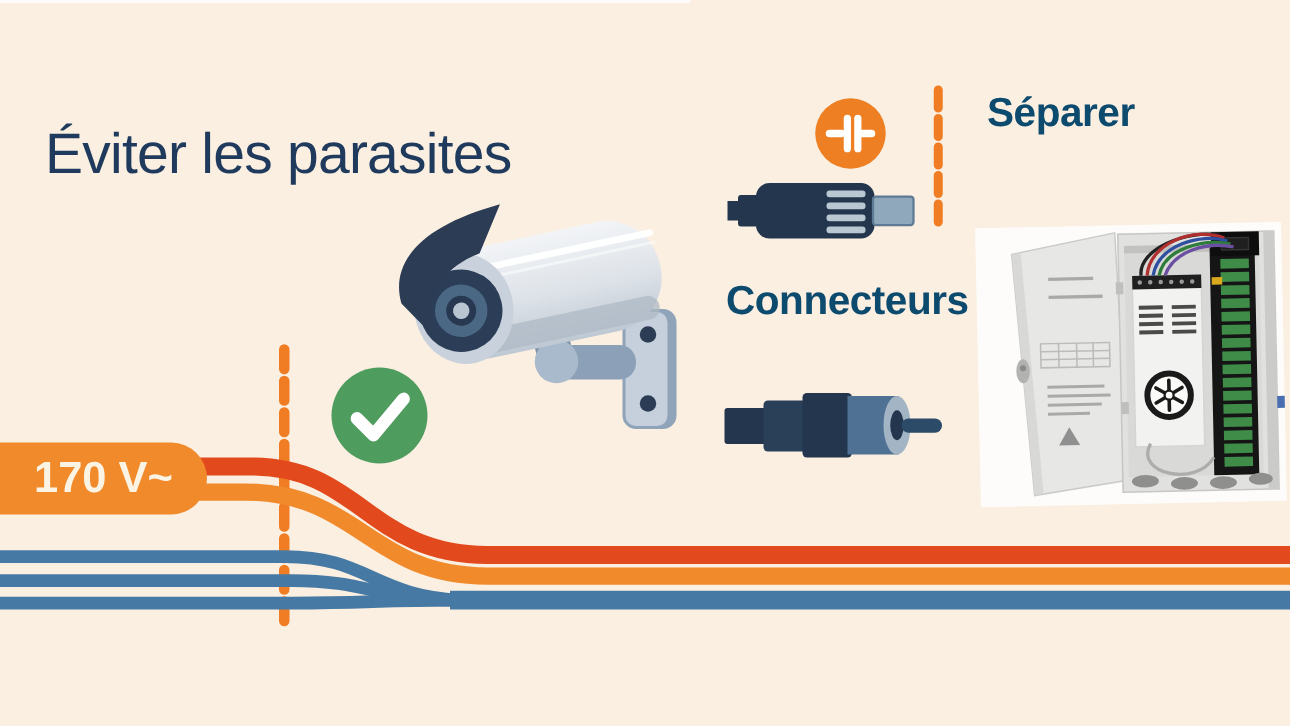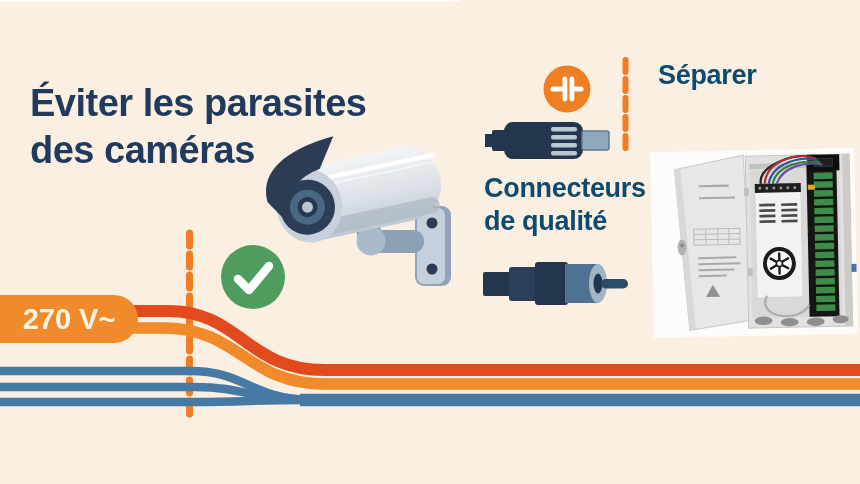--- a/index.html
+++ b/index.html
@@ -4,26 +4,26 @@
 <style>
   html,body { margin:0; padding:0; }
   .canvas {
     position:relative; width:860px; height:484px;
     background:#FAEFE1; overflow:hidden;
     font-family:"Liberation Sans", sans-serif;
   }
   .top-edge { position:absolute; left:0; top:0; width:460px; height:2px; background:#FFFFFF; opacity:.75; }
   .title {
     position:absolute; left:30px; top:80px;
-    font-size:38px; line-height:47px; font-weight:bold;
+    font-size:38px; line-height:47px; font-weight:normal;
     color:#1F3A5C; letter-spacing:-0.5px;
   }
   .side-label { position:absolute; font-weight:bold; color:#0c4a6e; font-size:27px; line-height:33px; letter-spacing:-0.3px; }
   .sep-label  { left:658px; top:59px; }
-  .conn-label { left:484px; top:172px; }
+  .conn-label { left:484px; top:184px; }
   .badge {
     position:absolute; left:0; top:295px; width:138px; height:48px;
     background:#F18A2B; border-radius:0 26px 26px 0;
     color:#FBF3E3; font-weight:bold; font-size:29px;
     display:flex; align-items:center; justify-content:center;
   }
   .check-circle {
     position:absolute; left:221px; top:245px; width:64px; height:64px;
     border-radius:50%; background:#4F9C5F;
   }
@@ -31,40 +31,39 @@
 </style>
 </head>
 <body>
 
 <div class="canvas">
 
   <div class="top-edge"></div>
 
   <div class="title">
     <div>Éviter les parasites</div>
-    <div>des caméras</div>
   </div>
 
   <svg class="abs" style="left:0;top:0" width="860" height="484" viewBox="0 0 860 484">
     <line x1="189.5" y1="233" x2="189.5" y2="419" stroke="#F07D23" stroke-width="7" stroke-linecap="round" stroke-dasharray="13 8"></line>
     <line x1="625.5" y1="60" x2="625.5" y2="150" stroke="#F07D23" stroke-width="6" stroke-linecap="round" stroke-dasharray="12 7"></line>
     <g fill="none">
       <path d="M-2,371 H190 C245,371 250,398 308,400" stroke="#4679A4" stroke-width="8.5"></path>
       <path d="M-2,387 H195 C245,387 252,400 305,400" stroke="#4679A4" stroke-width="8.5"></path>
       <path d="M-2,402 H195 C245,402 252,400 305,400" stroke="#4679A4" stroke-width="8.5"></path>
       <path d="M300,400 H862" stroke="#4679A4" stroke-width="12.5"></path>
     </g>
     <g fill="none">
       <path d="M126,311 H168 C240,311 246,370 325,370 H862" stroke="#E2491C" stroke-width="12"></path>
       <path d="M126,328 H163 C240,328 246,384 325,384 H862" stroke="#F18A2B" stroke-width="11.5"></path>
     </g>
   </svg>
 
   <div class="badge">
-    <span>270 V~</span>
+    <span>170 V~</span>
   </div>
 
   <div class="check-circle">
     <svg width="64" height="64" viewBox="0 0 64 64">
       <path d="M17,34 L28,45 L48,21" fill="none" stroke="#FFFFFF" stroke-width="8.5" stroke-linecap="round" stroke-linejoin="round"></path>
     </svg>
   </div>
 
   <svg class="abs" style="left:260px;top:120px" width="200" height="175" viewBox="0 0 200 175">
     <defs>
@@ -123,21 +122,20 @@
     </g>
     <rect x="99" y="13" width="27" height="19" rx="2" fill="#8FA8BC" stroke="#5E7A94" stroke-width="1.5"></rect>
   </svg>
 
   <div class="side-label sep-label">
     <div>Séparer</div>
   </div>
 
   <div class="side-label conn-label">
     <div>Connecteurs</div>
-    <div>de qualité</div>
   </div>
 
   <svg class="abs" style="left:481px;top:252px" width="150" height="56" viewBox="0 0 150 56">
     <rect x="2" y="20" width="30" height="24" rx="2" fill="#24364E"></rect>
     <rect x="28" y="15" width="29" height="34" rx="3" fill="#2A3F58"></rect>
     <rect x="54" y="10" width="33" height="43" rx="3" fill="#24364E"></rect>
     <rect x="84" y="12" width="34" height="39" fill="#4F7294"></rect>
     <ellipse cx="117" cy="31.5" rx="9" ry="19.5" fill="#A3B5C4"></ellipse>
     <ellipse cx="117" cy="31.5" rx="4.5" ry="10" fill="#24364E"></ellipse>
     <rect x="120" y="27" width="27" height="9.5" rx="4.7" fill="#2C4B68"></rect>

